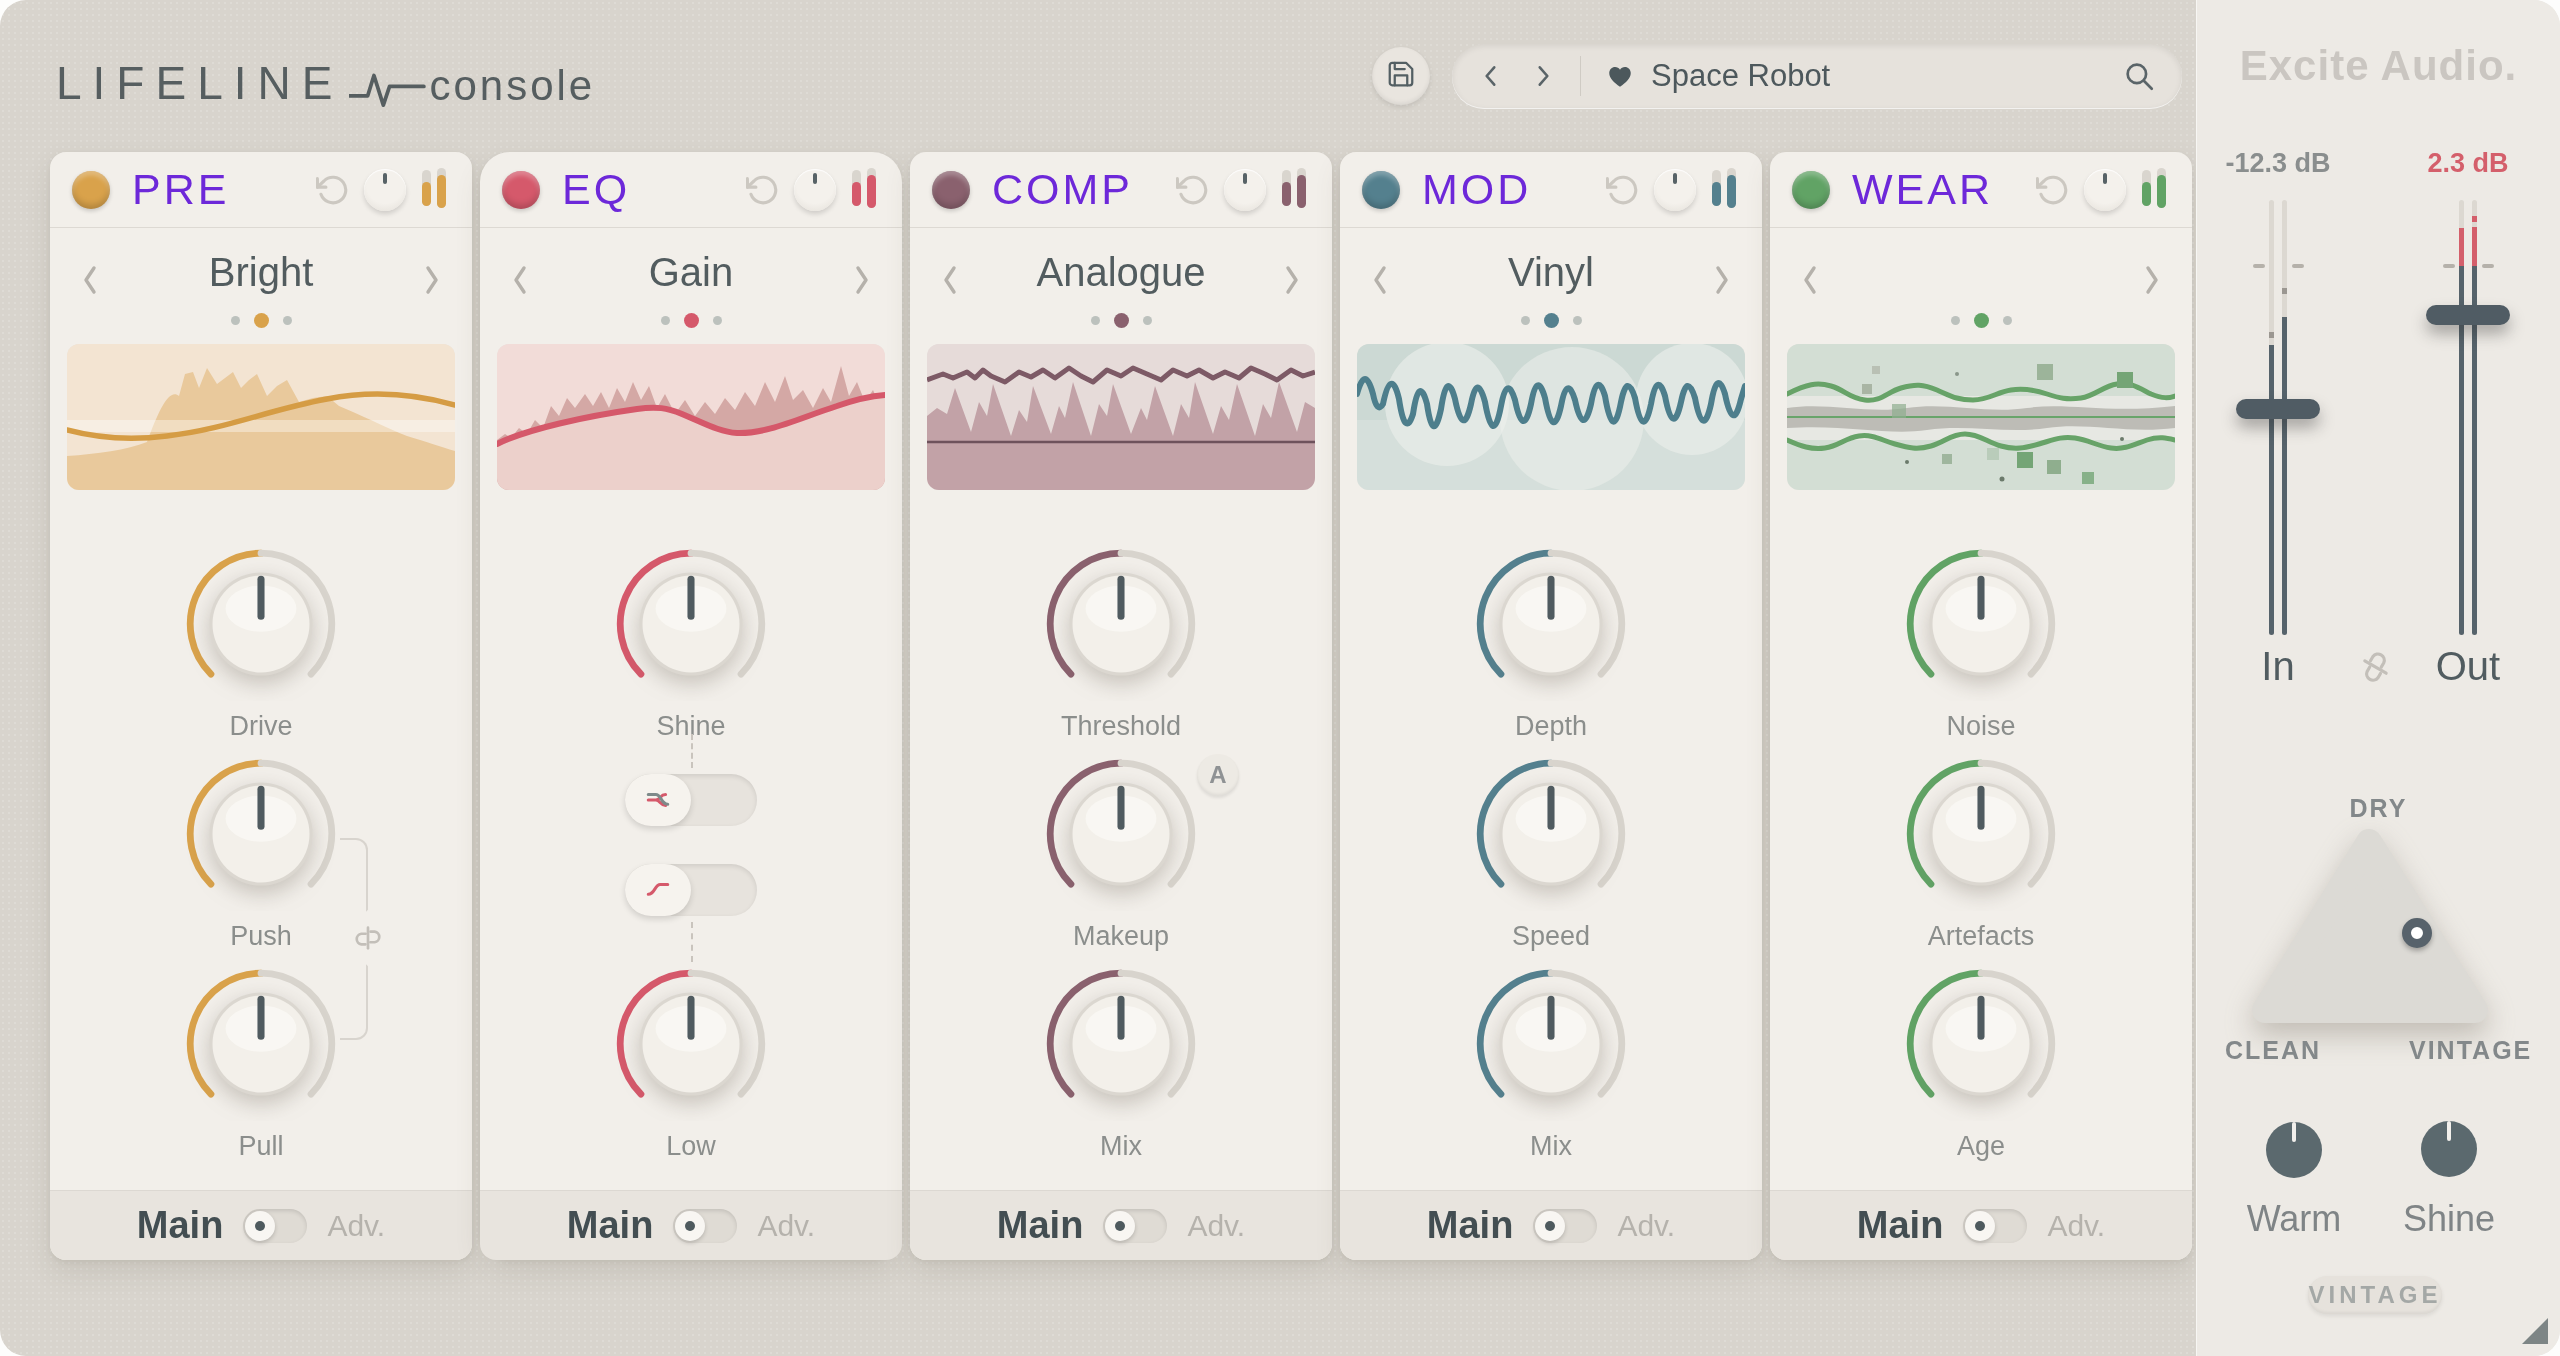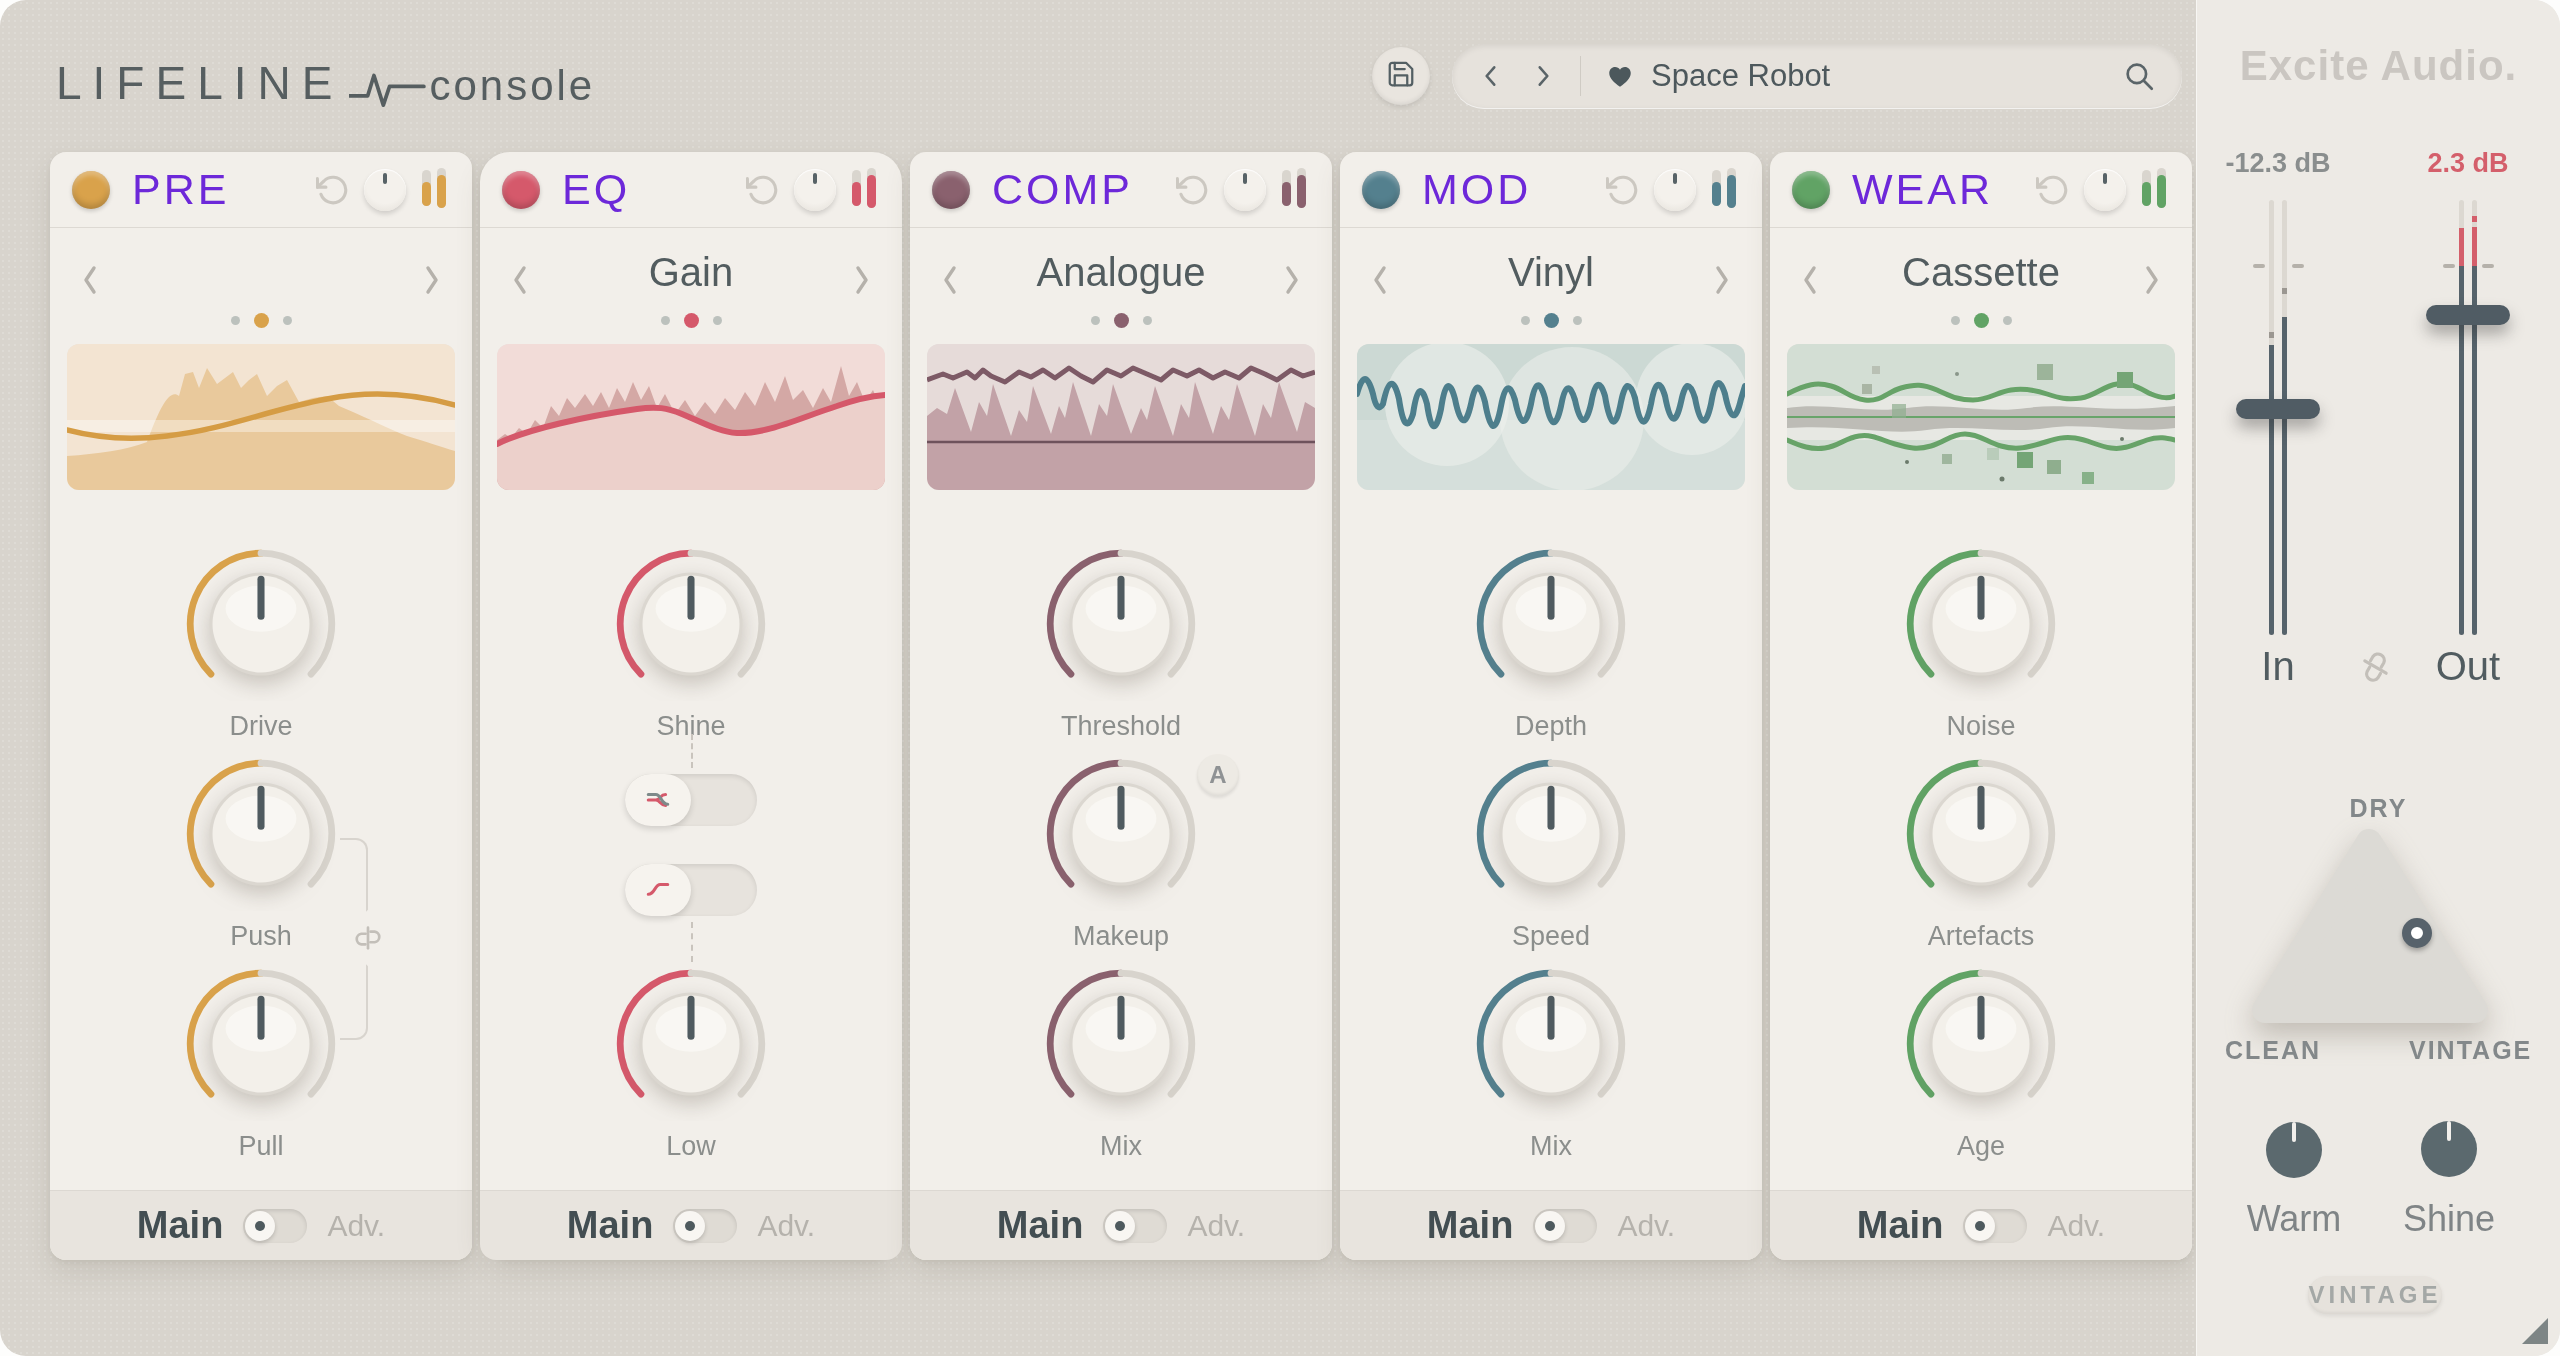--- a/index.html
+++ b/index.html
@@ -216,20 +216,21 @@
               </svg>
           </span>
         </div>
       </header>
       <div class="preset-row">
         <span class="pchev left">
             <svg width="24" height="40" viewBox="0 0 24 40" class="stroke-ico" stroke="#b5b1ab" stroke-width="3.4">
               <polyline points="16 8 8 20 16 32"></polyline>
             </svg>
           </span>
+        <span class="pname">Bright</span>
         <span class="pchev right">
             <svg width="24" height="40" viewBox="0 0 24 40" class="stroke-ico" stroke="#b5b1ab" stroke-width="3.4">
               <polyline points="8 8 16 20 8 32"></polyline>
             </svg>
           </span>
         <div class="pdots">
             <span class="dot"></span>
             <span class="dot active"></span>
             <span class="dot"></span>
           </div>
@@ -623,21 +624,20 @@
               </svg>
           </span>
         </div>
       </header>
       <div class="preset-row">
         <span class="pchev left">
             <svg width="24" height="40" viewBox="0 0 24 40" class="stroke-ico" stroke="#b5b1ab" stroke-width="3.4">
               <polyline points="16 8 8 20 16 32"></polyline>
             </svg>
           </span>
-        <span class="pname">Cassette</span>
         <span class="pchev right">
             <svg width="24" height="40" viewBox="0 0 24 40" class="stroke-ico" stroke="#b5b1ab" stroke-width="3.4">
               <polyline points="8 8 16 20 8 32"></polyline>
             </svg>
           </span>
         <div class="pdots">
             <span class="dot"></span>
             <span class="dot active"></span>
             <span class="dot"></span>
           </div>

